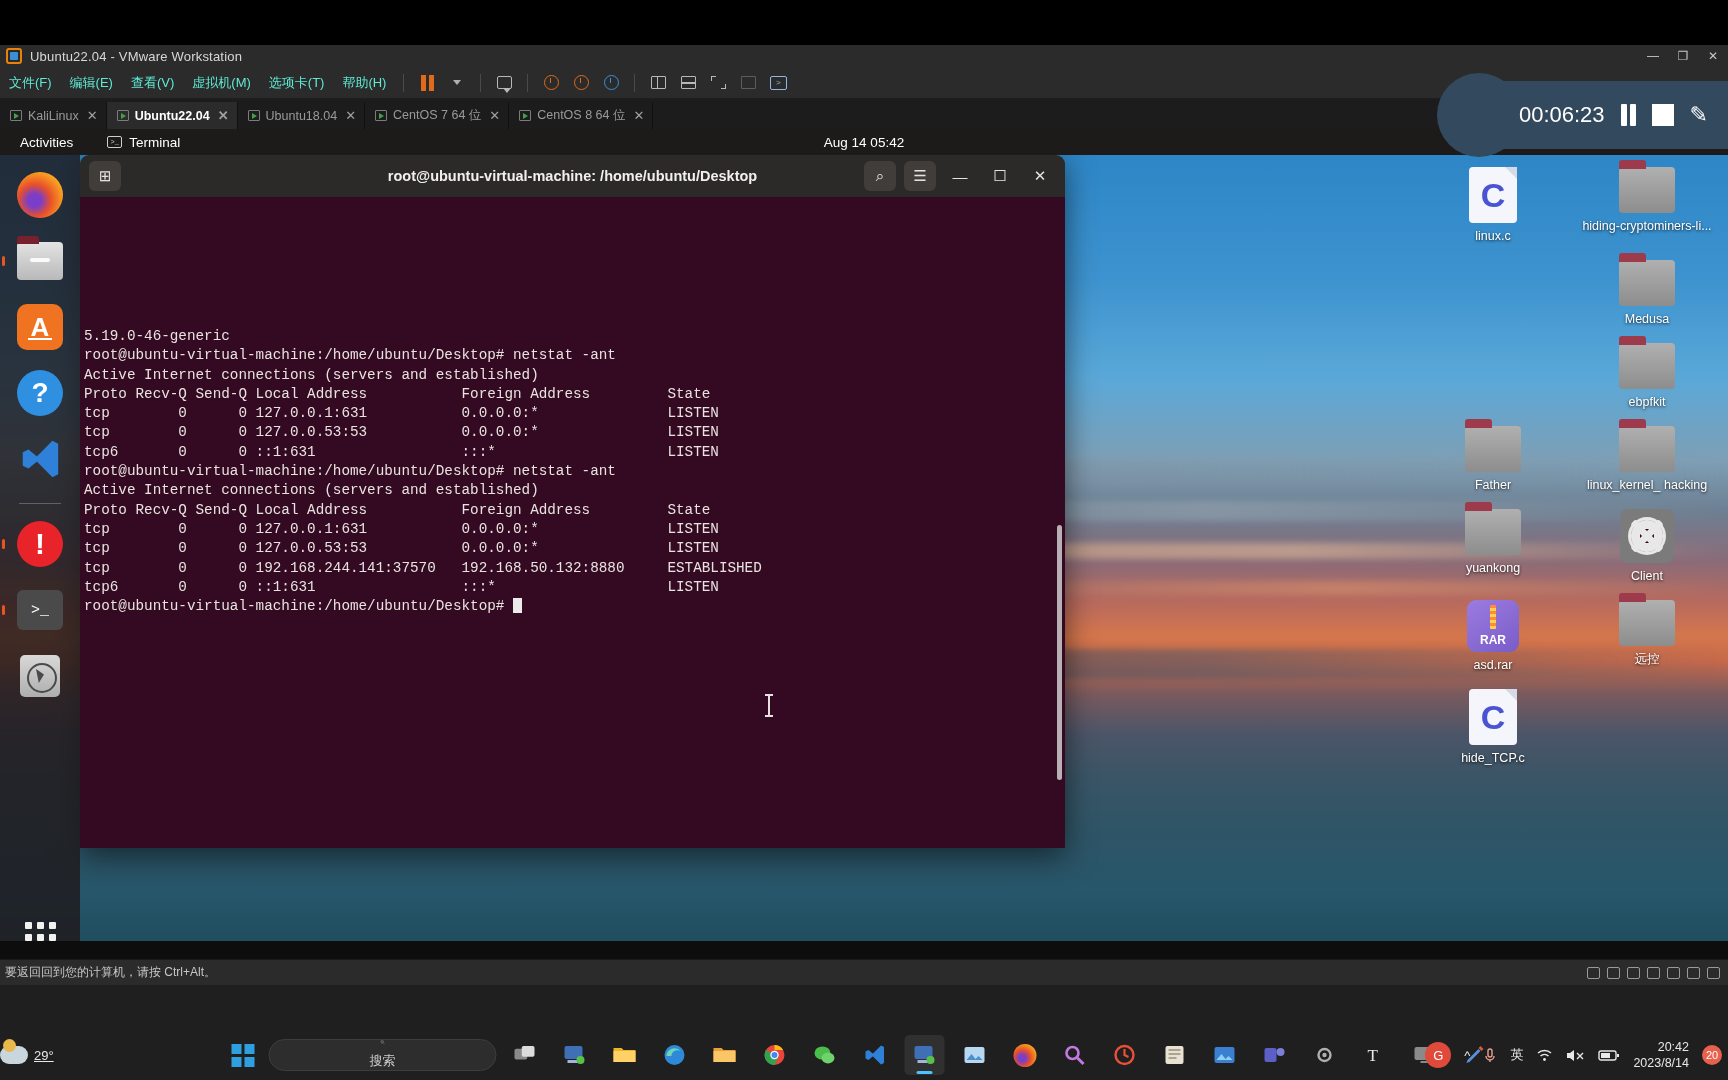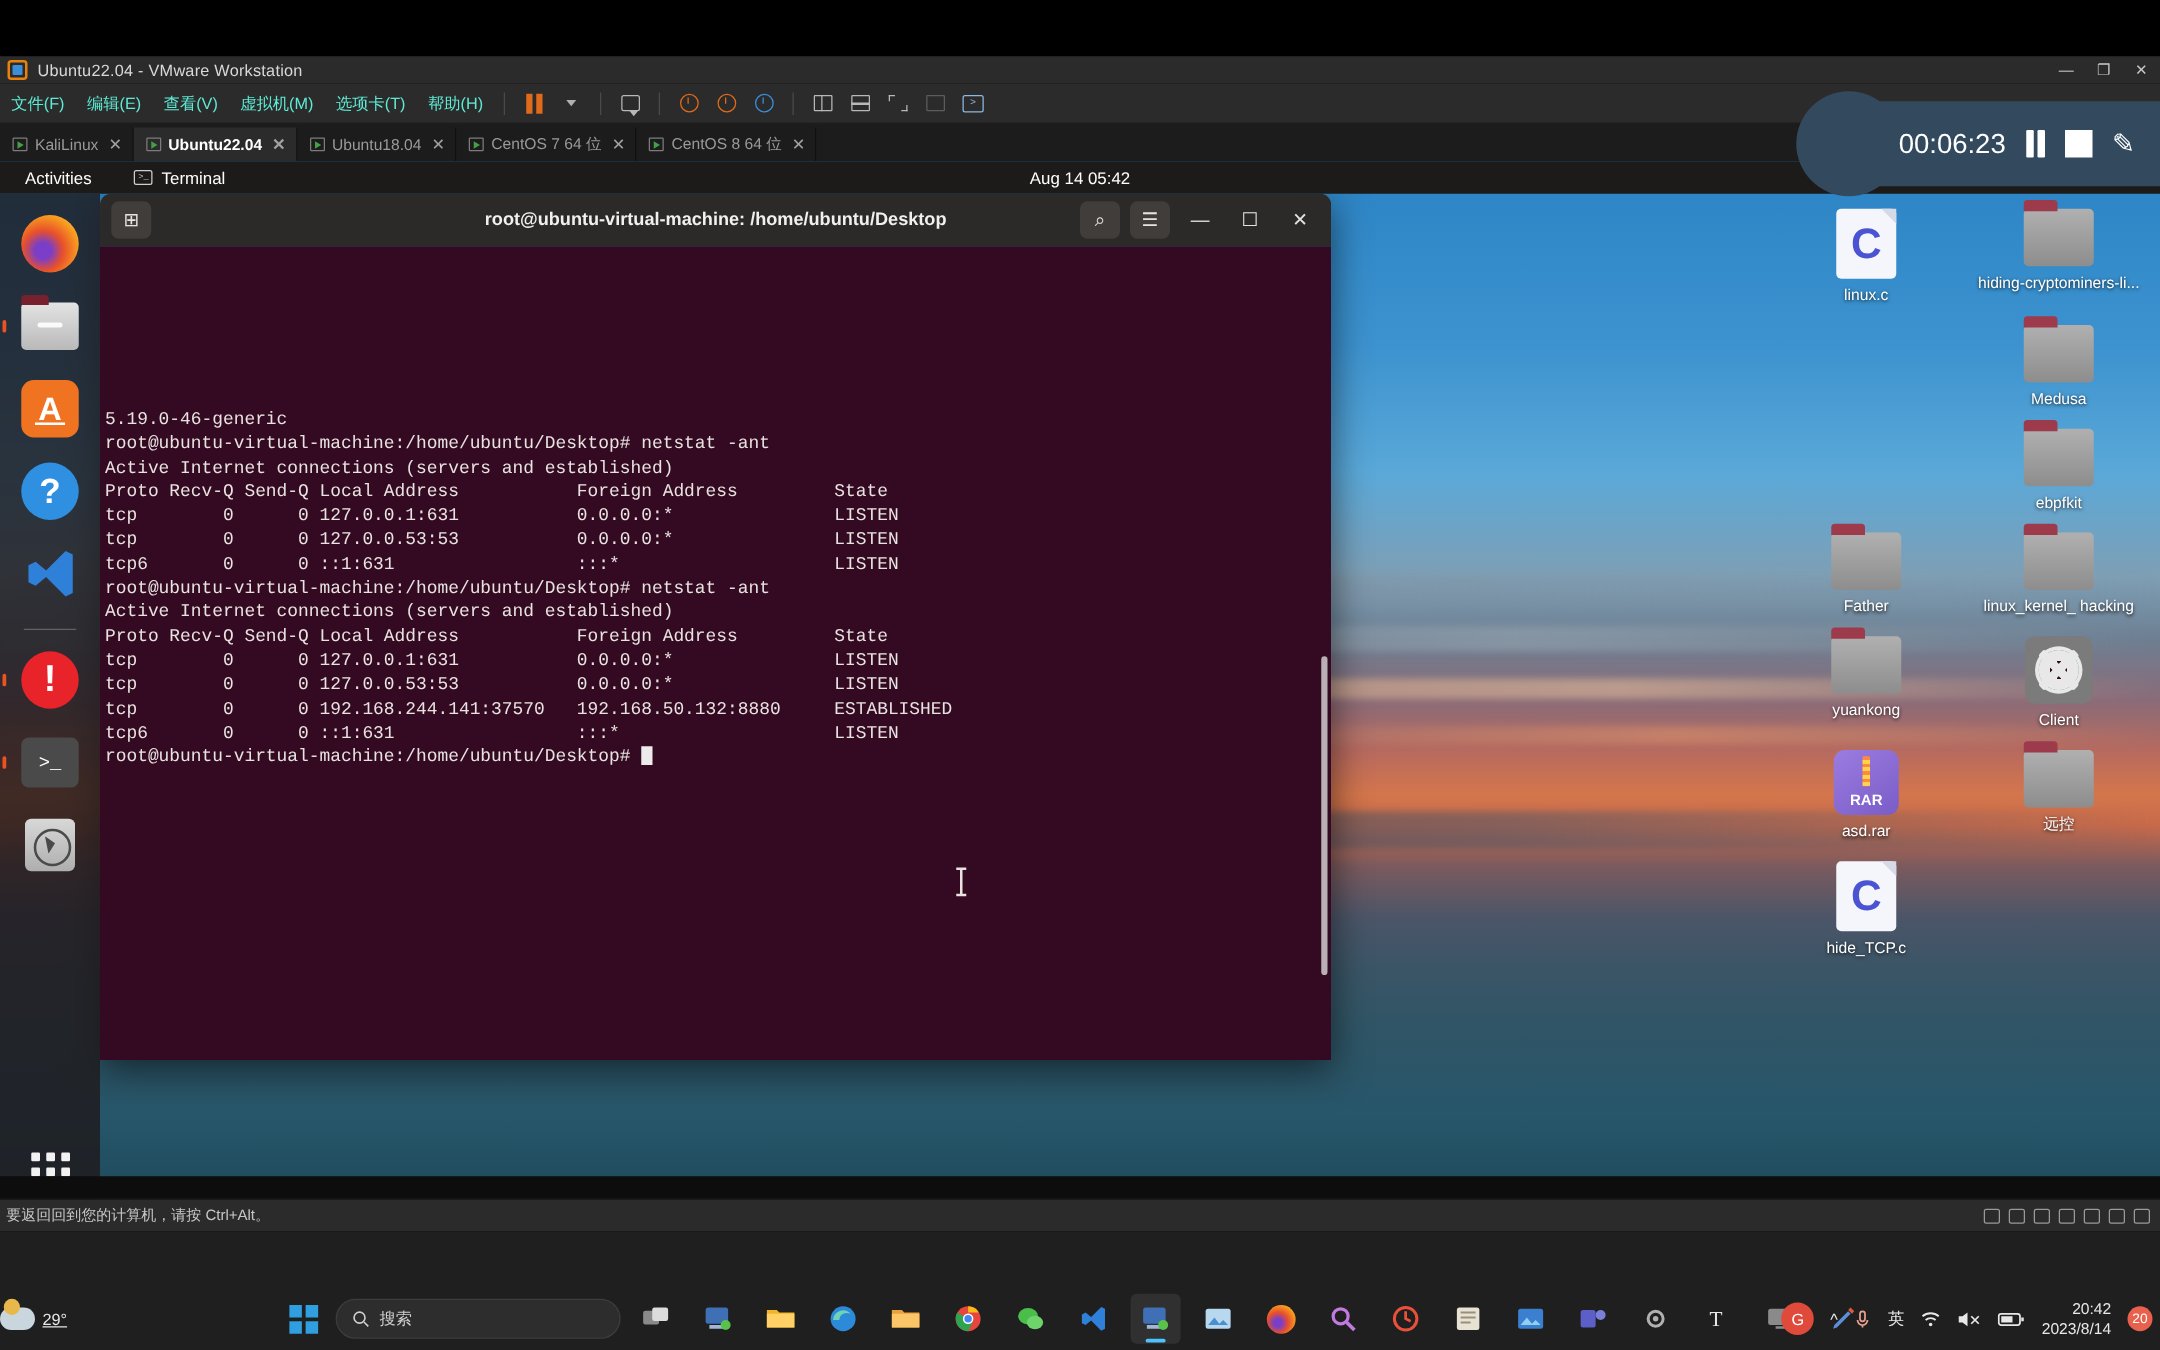--- a/index.html
+++ b/index.html
@@ -336,21 +336,21 @@
   .weather .cloud::before {
     content:""; position:absolute; left:3px; top:-7px; width:13px; height:13px;
     background:#e8b84b; border-radius:50%;
   }
   .tb-center { position: absolute; left: 50%; transform: translateX(-50%); display: flex; align-items: center; gap: 6px; }
   .win-logo { display: grid; grid-template-columns: 10px 10px; grid-template-rows: 10px 10px; gap: 3px; margin-right: 8px; }
   .win-logo i { background: #2f9fe0; display:block; }
   .win-search {
     width: 228px; height: 32px; border-radius: 16px; background: #2d2d2d;
     border: 1px solid #3d3d3d; display: flex; align-items: center; gap: 8px;
-    padding: 0 12px; color: #cfcfcf; font-size: 13px;
+    padding: 0 12px; color: #cfcfcf; font-size: 13px; flex-direction: column;
   }
   .tb-app {
     width: 40px; height: 40px; margin: 0 2px; border-radius: 5px;
     display: flex; align-items: center; justify-content: center; position: relative;
   }
   .tb-app.active { background: rgba(255,255,255,.08); }
   .tb-app.active::after {
     content:""; position:absolute; bottom:1px; left:50%; transform: translateX(-50%);
     width: 16px; height: 3px; background: #4cc2ff; border-radius: 2px;
   }

